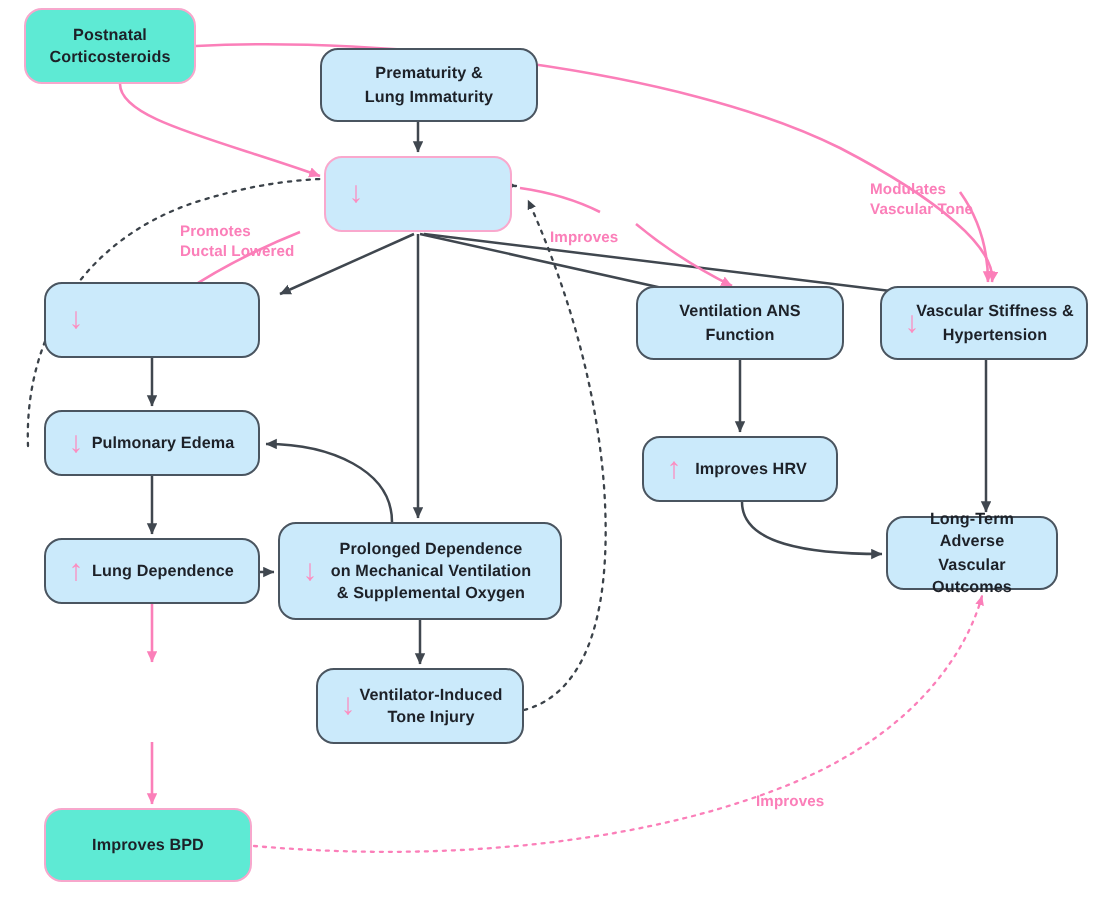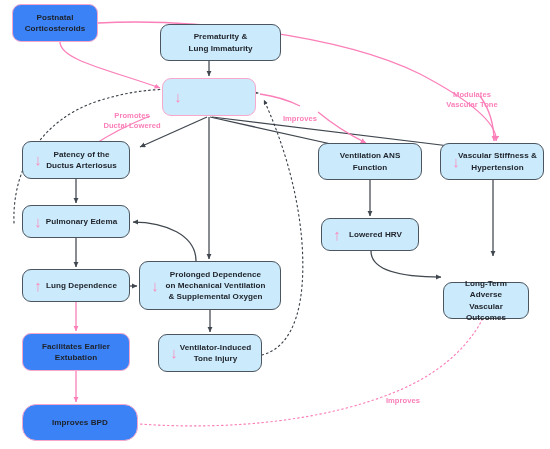--- a/index.html
+++ b/index.html
@@ -47,21 +47,21 @@
     color:#1d2128;
   }
   
   .n-blue-pink{
     background:#cbeafb;
     border:1.6px solid #f9a8cd;
     color:#1d2128;
   }
   
   .n-pink{
-    background:#3b82f6;
+    background:#5eead4;
     border:1.5px solid #f7a7cc;
     color:#1d2128;
   }
   
   .trend{
     position:absolute;
     left:9px;
     top:50%;
     transform:translateY(-50%);
     width:12px;
@@ -74,21 +74,20 @@
     pointer-events:none;
   }
   .node.has-trend .lbl{ padding-left:11px; }
 
   .edge-label{
     position:absolute;
     color:#fb7fb9;
     font-size:7.6px;
     font-weight:700;
     line-height:1.32;
-    text-align:center;
     white-space:pre-line;
     z-index:4;
     letter-spacing:.05px;
   }
 </style>
 </head>
 <body>
 
 <div id="canvas">
 
@@ -155,51 +154,45 @@
     <g fill="none" stroke="#fb7fb9" stroke-width="1.15" stroke-dasharray="1.5 3" stroke-linecap="round">
       <path d="M127,423 C230,432 330,420 400,390 C460,364 484,324 491,298" marker-end="url(#arrPd)"></path>
     </g>
   </svg>
 
   <div class="node n-pink" style="left:12px;top:4px;width:86px;height:38px;">
     <span class="lbl">Postnatal
 Corticosteroids</span>
   </div>
 
-  <div class="node n-blue" style="left:160px;top:24px;width:121px;height:37px;">
+  <div class="node n-blue" style="left:160px;top:24px;width:109px;height:37px;">
     <span class="lbl">Prematurity &amp;
 Lung Immaturity</span>
   </div>
 
   <div class="node n-blue-pink has-trend" style="left:162px;top:78px;width:94px;height:38px;">
     <span class="trend">↓</span>
   </div>
 
   <div class="node n-blue has-trend" style="left:22px;top:141px;width:108px;height:38px;">
     <span class="trend">↓</span>
-    <span class="lbl">Patency of the
-Ductus Arteriosus</span>
   </div>
 
   <div class="node n-blue has-trend" style="left:22px;top:205px;width:108px;height:33px;">
     <span class="trend">↓</span>
     <span class="lbl">Pulmonary Edema</span>
   </div>
 
   <div class="node n-blue has-trend" style="left:22px;top:269px;width:108px;height:33px;">
     <span class="trend">↑</span>
     <span class="lbl">Lung Dependence</span>
   </div>
 
-  <div class="node n-pink" style="left:22px;top:333px;width:108px;height:38px;">
-    <span class="lbl">Facilitates Earlier
-Extubation</span>
-  </div>
-
-  <div class="node n-pink" style="left:22px;top:404px;width:116px;height:37px;border-radius:14px;">
+
+  <div class="node n-pink" style="left:22px;top:404px;width:104px;height:37px;">
     <span class="lbl">Improves BPD</span>
   </div>
 
   <div class="node n-blue has-trend" style="left:139px;top:261px;width:142px;height:49px;">
     <span class="trend">↓</span>
     <span class="lbl">Prolonged Dependence
 on Mechanical Ventilation
 &amp; Supplemental Oxygen</span>
   </div>
 
@@ -209,30 +202,30 @@
 Tone Injury</span>
   </div>
 
   <div class="node n-blue" style="left:318px;top:143px;width:104px;height:37px;">
     <span class="lbl">Ventilation ANS
 Function</span>
   </div>
 
   <div class="node n-blue has-trend" style="left:321px;top:218px;width:98px;height:33px;">
     <span class="trend">↑</span>
-    <span class="lbl">Lowered HRV</span>
+    <span class="lbl">Improves HRV</span>
   </div>
 
   <div class="node n-blue has-trend" style="left:440px;top:143px;width:104px;height:37px;">
     <span class="trend">↓</span>
     <span class="lbl">Vascular Stiffness &amp;
 Hypertension</span>
   </div>
 
-  <div class="node n-blue" style="left:443px;top:258px;width:86px;height:37px;margin-top:24px;">
+  <div class="node n-blue" style="left:443px;top:258px;width:86px;height:37px;">
     <span class="lbl">Long-Term Adverse
 Vascular Outcomes</span>
   </div>
 
   <div class="edge-label" style="left:90px;top:101px;width:84px;">
     <span>Promotes
 Ductal Lowered</span>
   </div>
   <div class="edge-label" style="left:275px;top:104px;width:50px;">
     <span>Improves</span>

